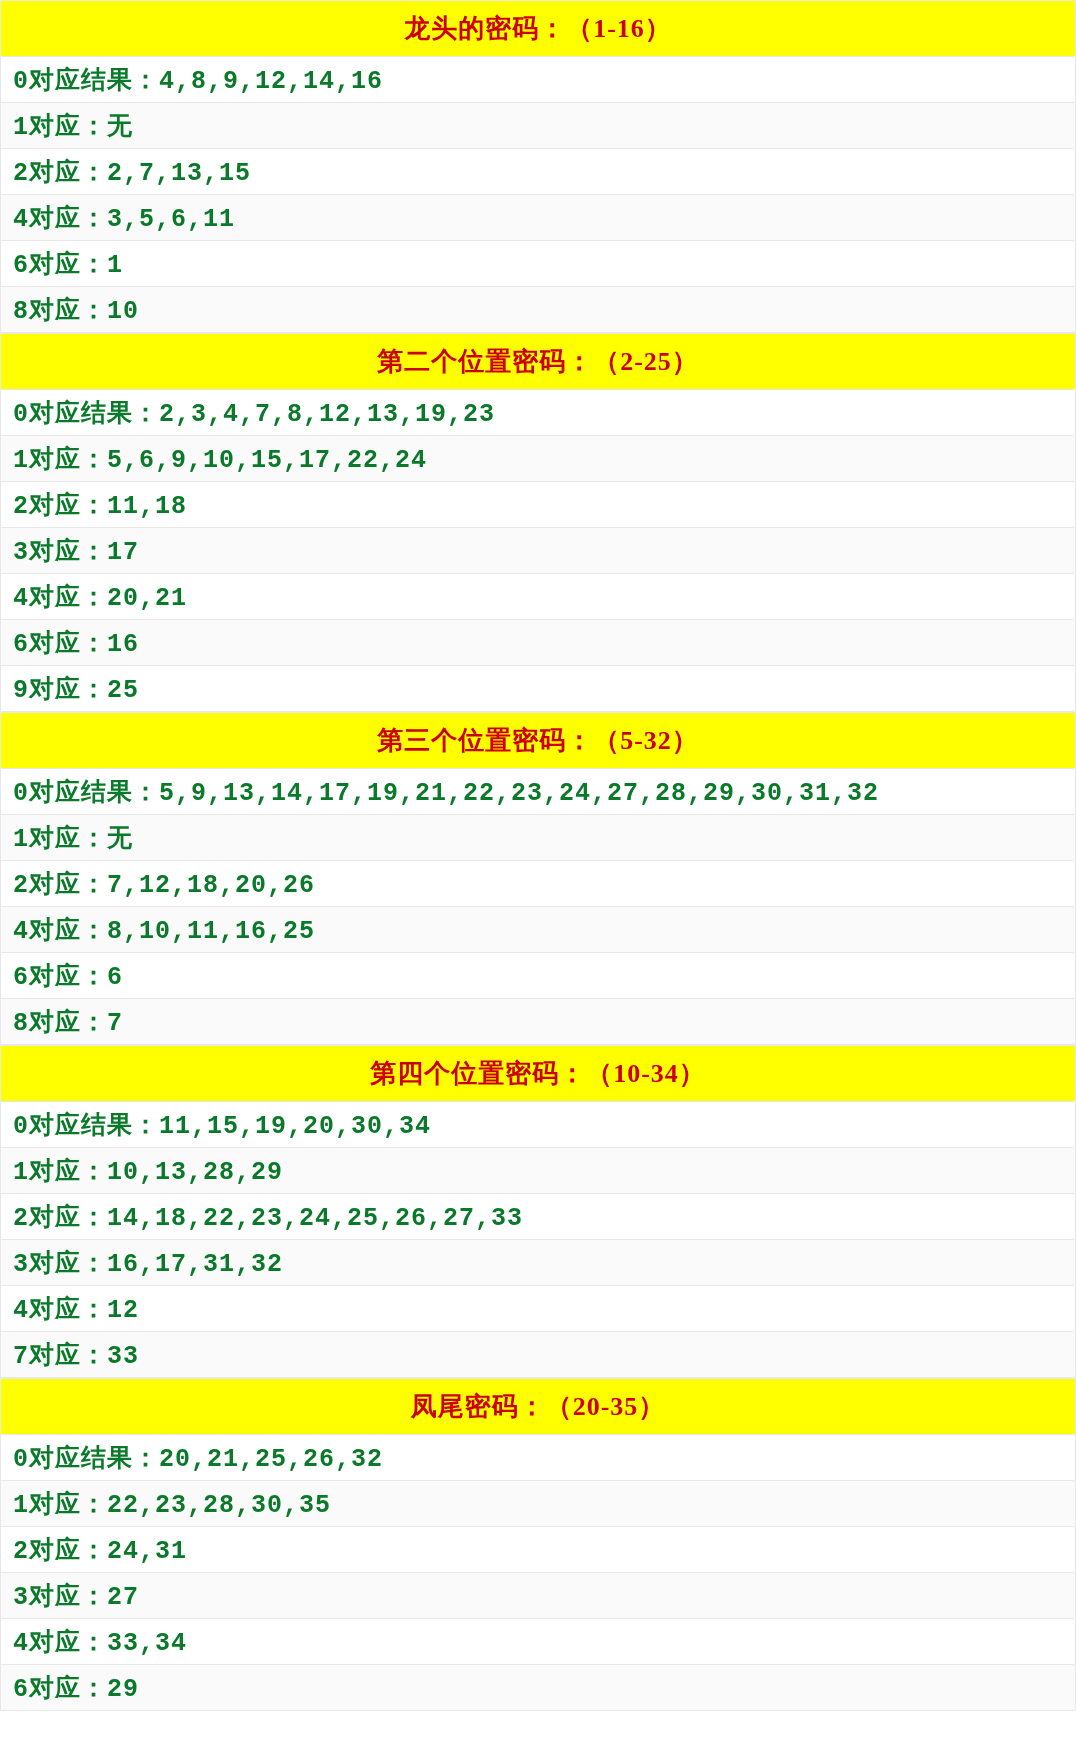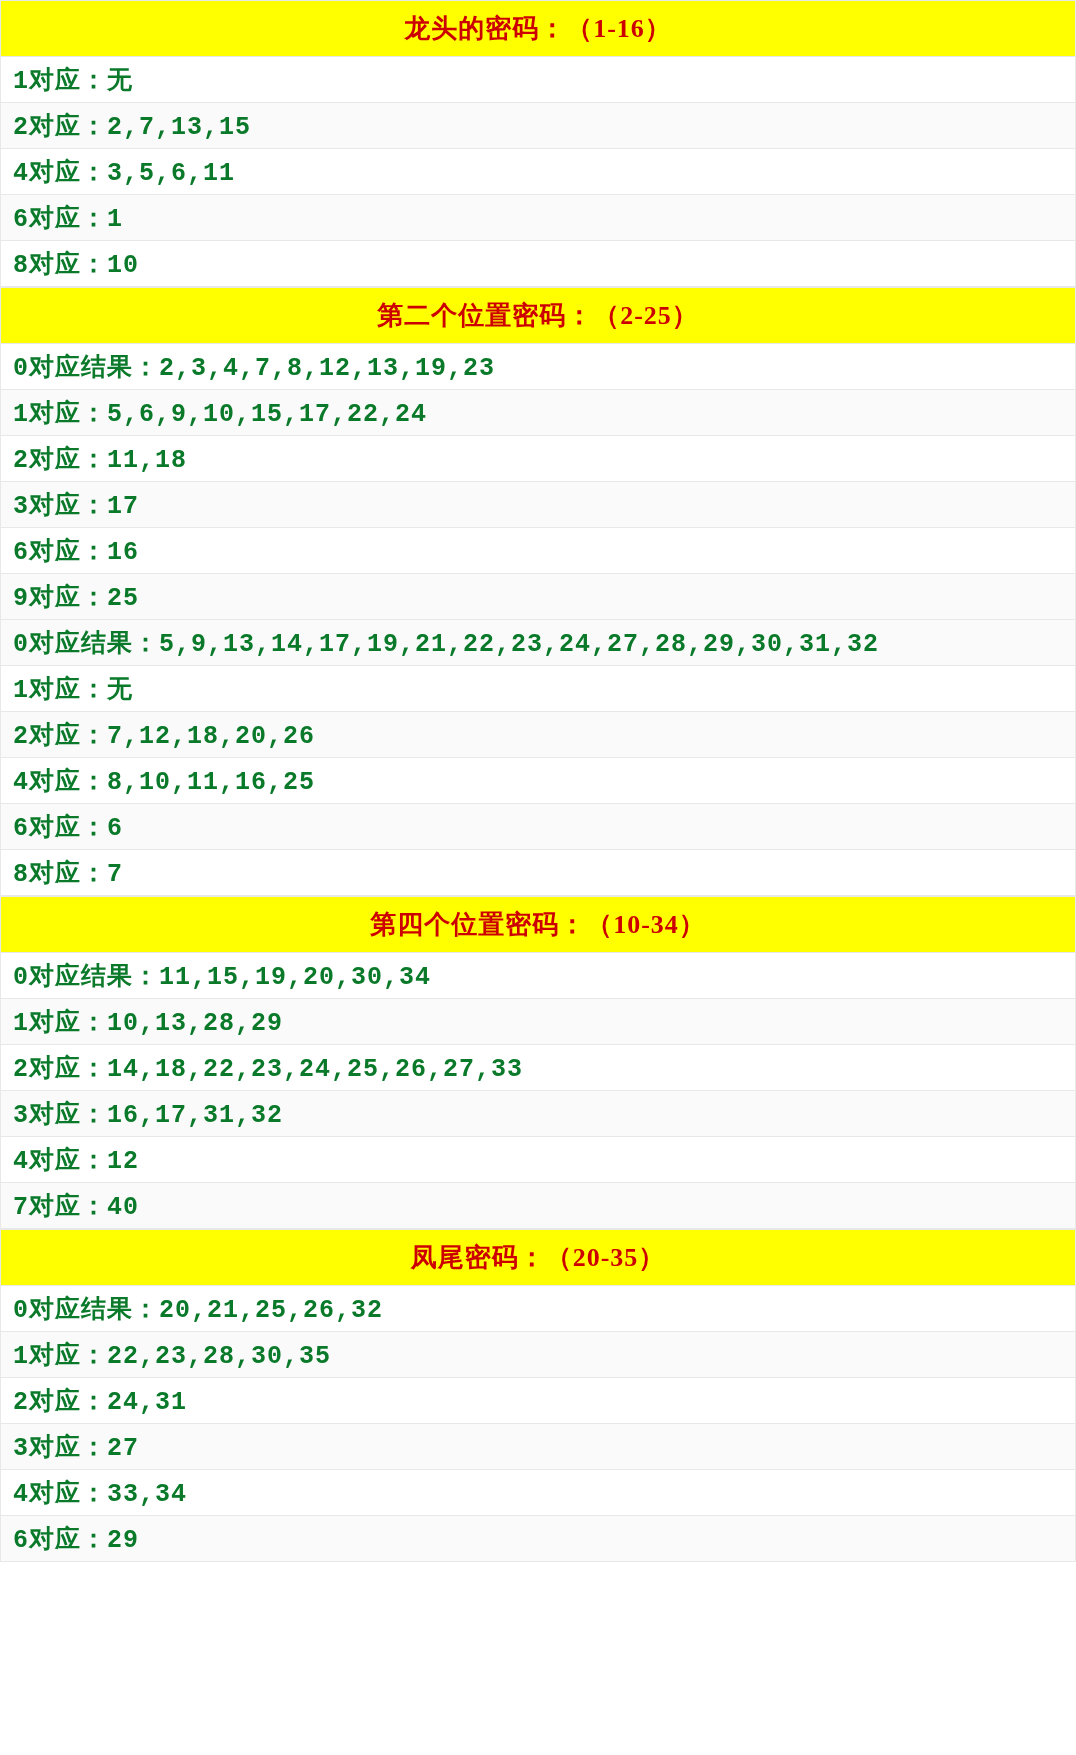--- a/index.html
+++ b/index.html
@@ -31,51 +31,54 @@
       font-family: "Courier New", "SimSun", monospace;
     }
     .data-row:nth-child(odd) { background: #fafafa; }
   </style>
 </head>
 <body>
 
 <div id="root">
     <div class="section">
       <div class="header-row">龙头的密码：（1-16）</div>
+      <div class="data-row">0对应结果：4,8,9,12,14,16</div>
       <div class="data-row">1对应：无</div>
       <div class="data-row">2对应：2,7,13,15</div>
       <div class="data-row">4对应：3,5,6,11</div>
       <div class="data-row">6对应：1</div>
       <div class="data-row">8对应：10</div>
     </div>
     <div class="section">
       <div class="header-row">第二个位置密码：（2-25）</div>
       <div class="data-row">0对应结果：2,3,4,7,8,12,13,19,23</div>
       <div class="data-row">1对应：5,6,9,10,15,17,22,24</div>
       <div class="data-row">2对应：11,18</div>
       <div class="data-row">3对应：17</div>
+      <div class="data-row">4对应：20,21</div>
       <div class="data-row">6对应：16</div>
       <div class="data-row">9对应：25</div>
     </div>
     <div class="section">
+      <div class="header-row">第三个位置密码：（5-32）</div>
       <div class="data-row">0对应结果：5,9,13,14,17,19,21,22,23,24,27,28,29,30,31,32</div>
       <div class="data-row">1对应：无</div>
       <div class="data-row">2对应：7,12,18,20,26</div>
       <div class="data-row">4对应：8,10,11,16,25</div>
       <div class="data-row">6对应：6</div>
       <div class="data-row">8对应：7</div>
     </div>
     <div class="section">
       <div class="header-row">第四个位置密码：（10-34）</div>
       <div class="data-row">0对应结果：11,15,19,20,30,34</div>
       <div class="data-row">1对应：10,13,28,29</div>
       <div class="data-row">2对应：14,18,22,23,24,25,26,27,33</div>
       <div class="data-row">3对应：16,17,31,32</div>
       <div class="data-row">4对应：12</div>
-      <div class="data-row">7对应：40</div>
+      <div class="data-row">7对应：33</div>
     </div>
     <div class="section">
       <div class="header-row">凤尾密码：（20-35）</div>
       <div class="data-row">0对应结果：20,21,25,26,32</div>
       <div class="data-row">1对应：22,23,28,30,35</div>
       <div class="data-row">2对应：24,31</div>
       <div class="data-row">3对应：27</div>
       <div class="data-row">4对应：33,34</div>
       <div class="data-row">6对应：29</div>
     </div>

